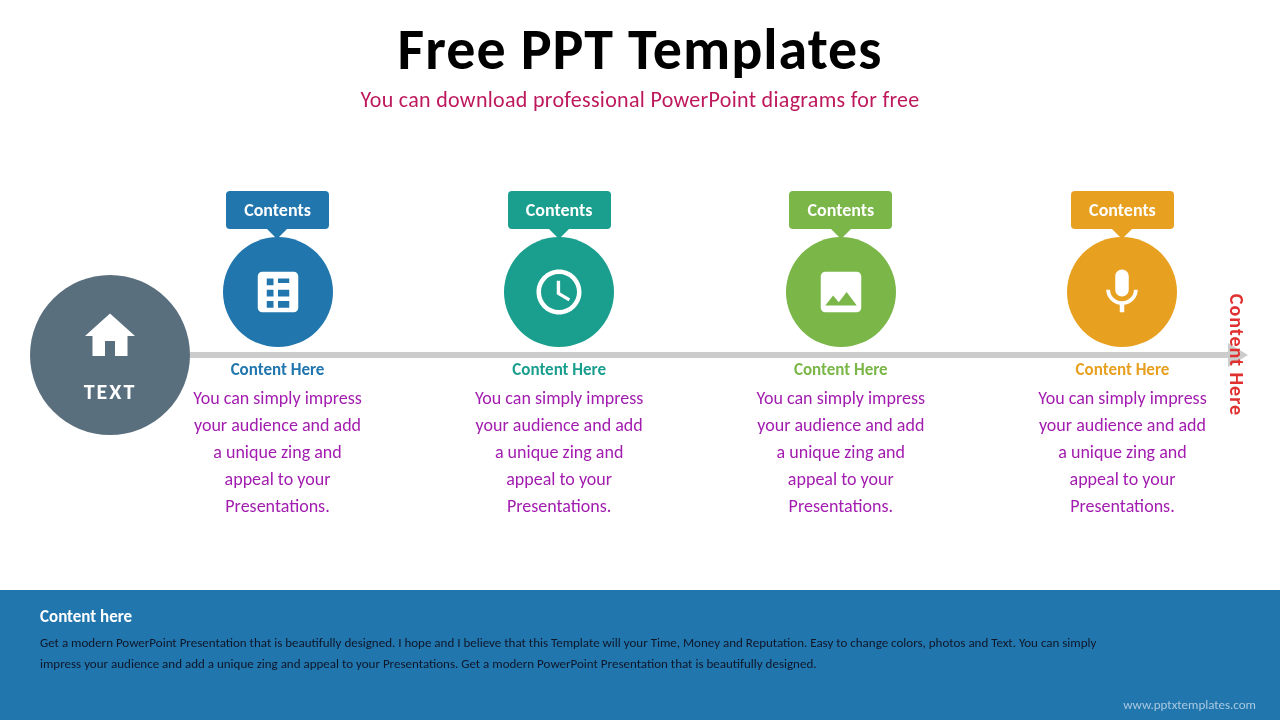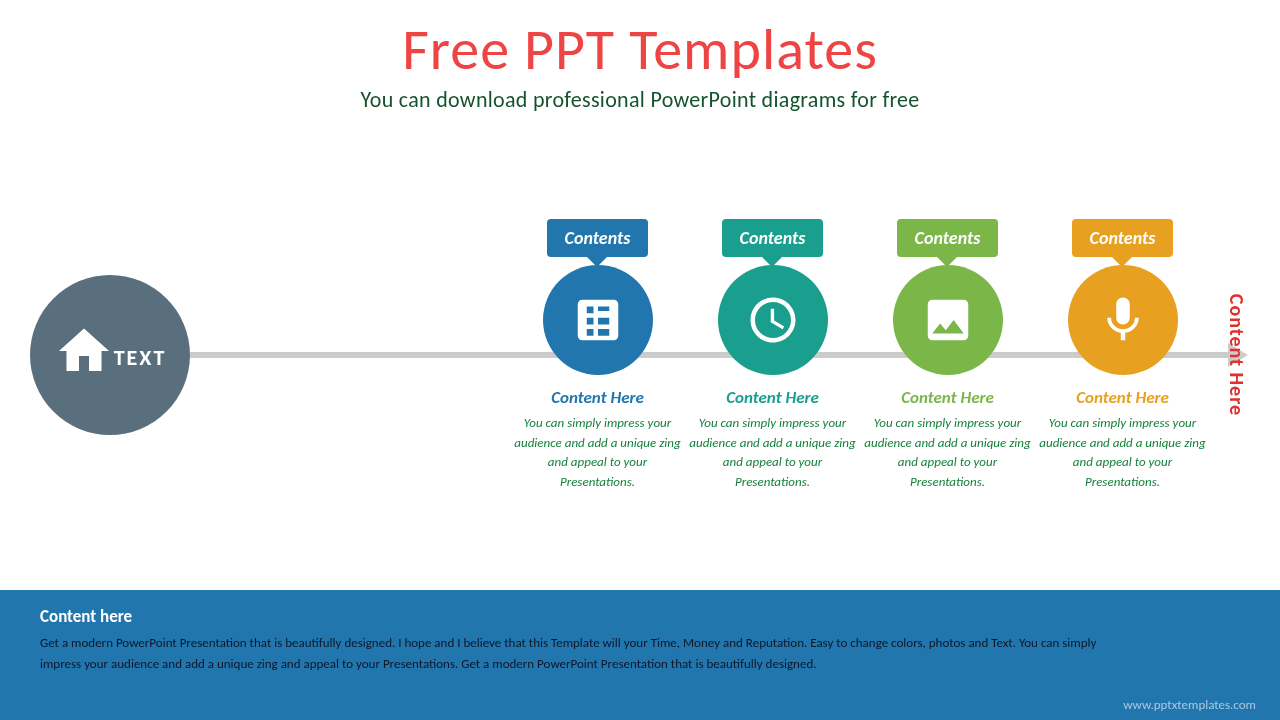--- a/index.html
+++ b/index.html
@@ -19,49 +19,49 @@
       background: #fff;
     }
 
     
     .header {
       text-align: center;
       padding: 18px 40px 8px;
     }
     .header h1 {
       font-size: 58px;
-      font-weight: 400;
-      color: #ef4444;
+      font-weight: 700;
+      color: #000000;
       letter-spacing: 1px;
       line-height: 1.1;
     }
     .header p {
       font-size: 22px;
-      color: #14532d;
+      color: #be185d;
       margin-top: 4px;
       letter-spacing: 0.3px;
     }
 
     
     .main {
       flex: 1;
       display: flex;
       align-items: center;
       padding: 0 30px 0 30px;
       position: relative;
     }
 
     
     .left-circle {
       width: 160px;
       height: 160px;
       border-radius: 50%;
       background: #5a6f7e;
       display: flex;
-      flex-direction: row;
+      flex-direction: column;
       align-items: center;
       justify-content: center;
       flex-shrink: 0;
       margin-right: 0;
       position: relative;
       z-index: 2;
     }
     .left-circle .house-icon {
       font-size: 48px;
       color: #fff;
@@ -105,25 +105,24 @@
       height: 0;
       border-top: 12px solid transparent;
       border-bottom: 12px solid transparent;
       border-left: 20px solid #ccc;
     }
 
     
     .items-row {
       display: flex;
       align-items: flex-start;
-      justify-content: flex-end;
+      justify-content: space-between;
       width: 100%;
       position: relative;
       z-index: 1;
-      font-style: italic;
     }
 
     .item {
       display: flex;
       flex-direction: column;
       align-items: center;
       width: 175px;
     }
 
     
@@ -186,22 +185,22 @@
       font-weight: 700;
       margin-bottom: 5px;
       text-align: center;
     }
     .ct-blue { color: #2176ae; }
     .ct-teal { color: #1a9e8e; }
     .ct-green { color: #7ab648; }
     .ct-orange { color: #e8a020; }
 
     .content-desc {
-      font-size: 13px;
-      color: #15803d;
+      font-size: 18px;
+      color: #a21caf;
       text-align: center;
       line-height: 1.5;
     }
 
     
     .right-label {
       position: absolute;
       right: -48px;
       top: 50%;
       transform: translateY(-50%) rotate(90deg);

